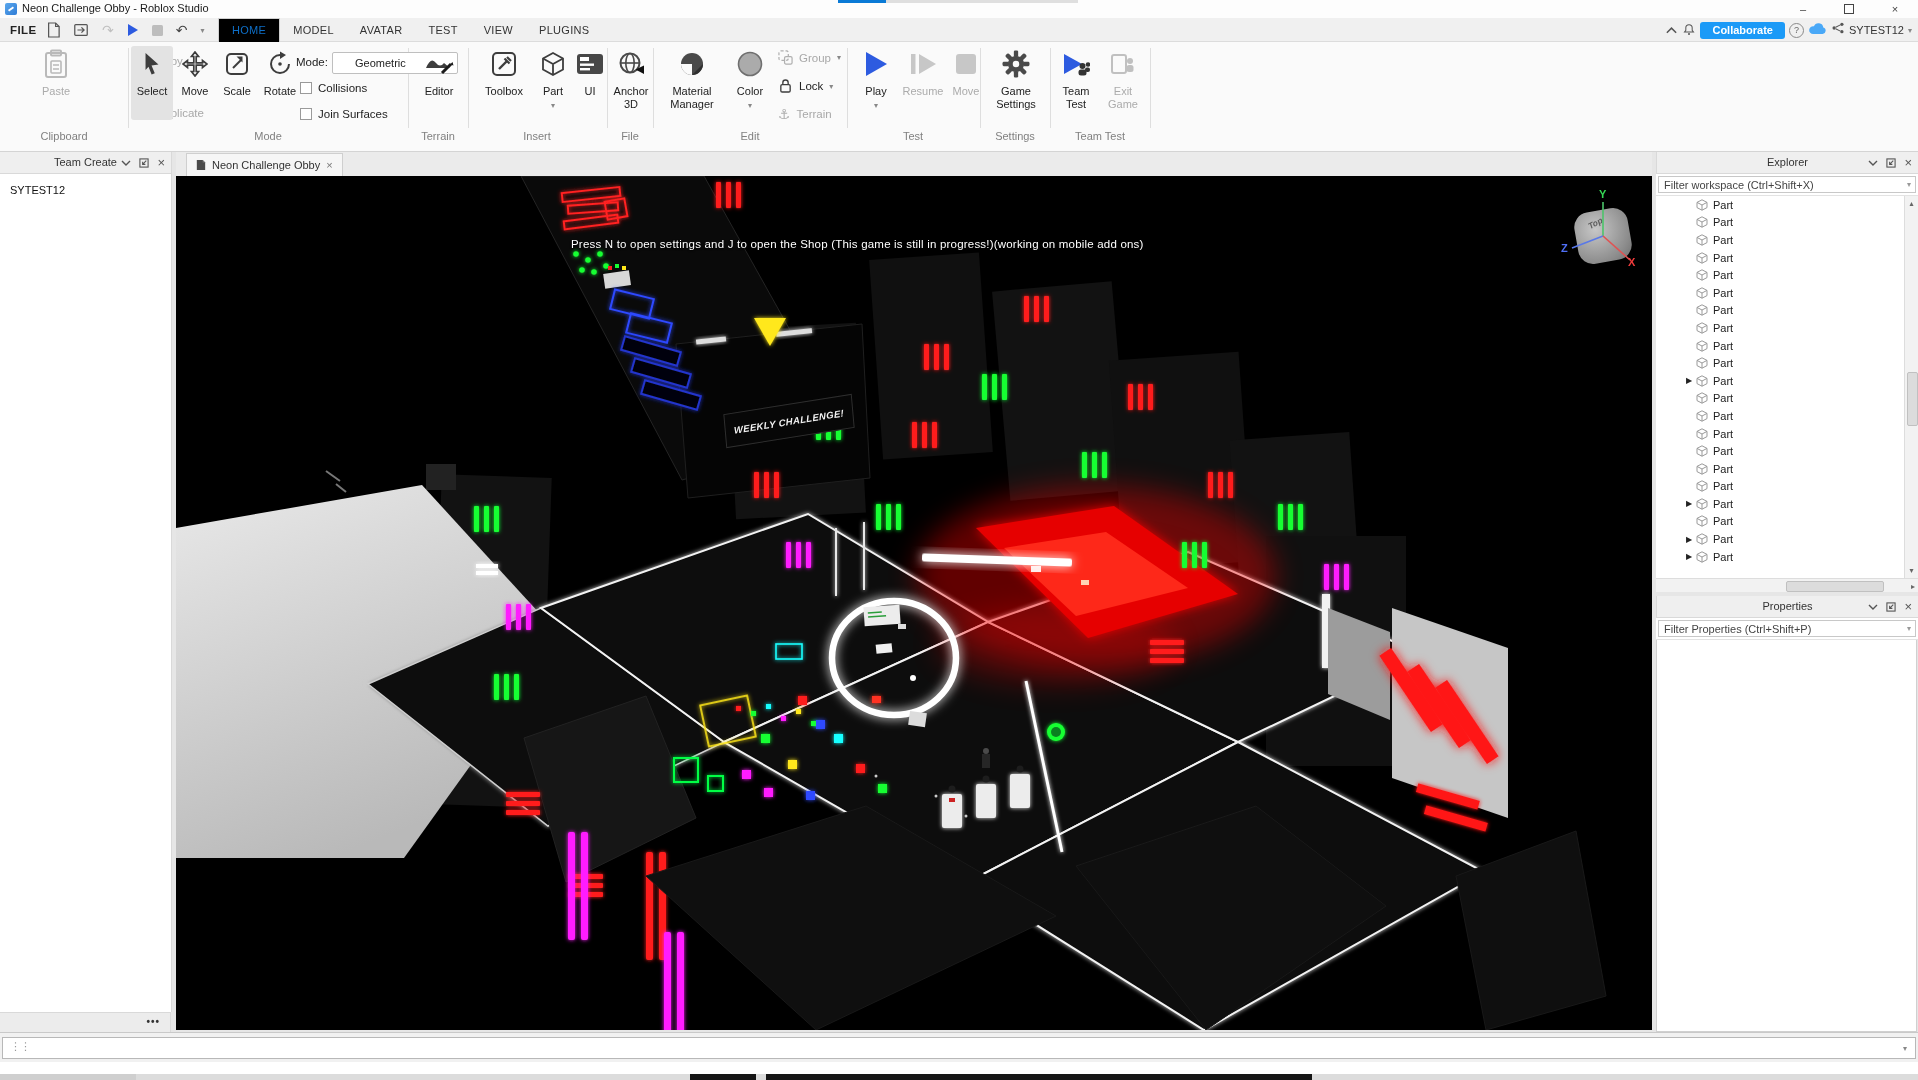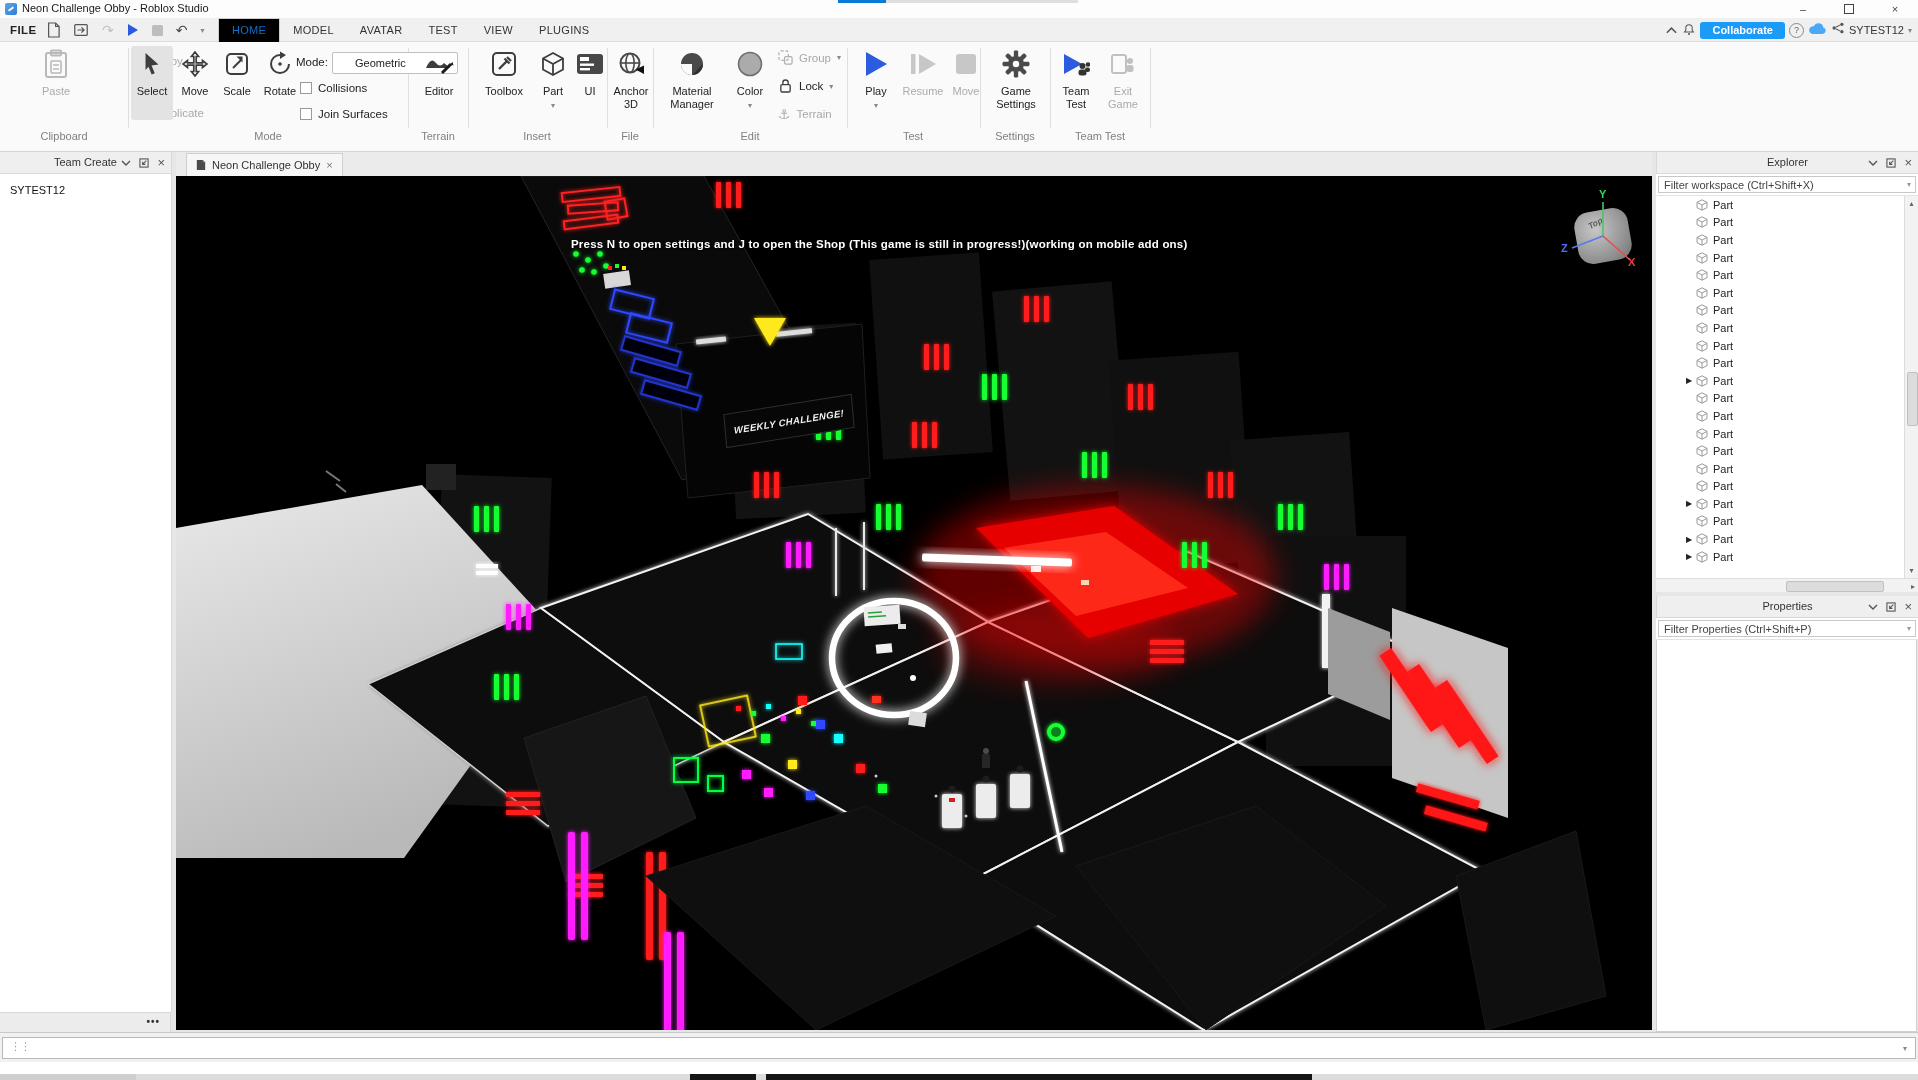--- a/index.html
+++ b/index.html
@@ -54,21 +54,21 @@
   .tw{width:14px;font-size:8px;color:#222;text-align:center;}
   .tw.hid{visibility:hidden;}
   .tl{margin-left:5px;}
   .sb{background:#f2f2f2;}
   .sb-thumb{background:#dcdcdc;border:1px solid #c0c0c0;border-radius:2px;}
   .sb-ar{color:#666;font-size:8px;text-align:center;}
   
   .vp-tabrow{left:176px;top:152px;width:1476px;height:24px;background:#ebebeb;}
   .vp-tab{position:absolute;left:10px;top:1px;height:23px;background:#f6f6f6;border:1px solid #cfcfcf;border-bottom:none;box-sizing:border-box;display:flex;align-items:center;gap:6px;padding:0 9px;font-size:11px;color:#333;}
   .viewport{left:176px;top:176px;width:1476px;height:854px;background:#000;overflow:hidden;}
-  .ov-msg{left:395px;top:62px;font-size:11.5px;font-weight:bold;color:#fff;white-space:nowrap;text-shadow:0 1px 2px #000;letter-spacing:.2px;}
+  .ov-msg{left:395px;top:62px;font-size:11.5px;font-weight:normal;color:#fff;white-space:nowrap;text-shadow:0 1px 2px #000;letter-spacing:.2px;}
   .sign{left:548px;top:228px;width:128px;height:32px;transform:rotate(-9deg) skewX(-4deg);background:#070707;border:1px solid #2e2e2e;display:flex;align-items:center;justify-content:center;}
   .sign span{font-size:9.5px;font-style:italic;font-weight:bold;color:#f2f2f2;letter-spacing:.4px;white-space:nowrap;}
   .vcube{left:1384px;top:16px;width:86px;height:86px;}
   .vcube .cubebody{position:absolute;left:16px;top:18px;width:54px;height:52px;border-radius:15px;background:radial-gradient(circle at 38% 35%,#c7c7c7,#8d8d8d 70%,#6f6f6f);transform:rotate(-10deg);}
   .vc-lbl{position:absolute;font-size:11px;font-weight:bold;}
   .vc-top{left:28px;top:26px;font-size:8.5px;color:#5e5e5e;transform:rotate(-28deg) skewX(-10deg);font-weight:bold;}
   
   .cmdband{left:0;top:1032px;width:1918px;height:30px;background:#f1f1f1;border-top:1px solid #c9c9c9;box-sizing:border-box;}
   .cmdinput{position:absolute;left:2px;top:4px;width:1914px;height:22px;background:#fff;border:1px solid #b8b8b8;box-sizing:border-box;}
   .cmdtext{position:absolute;left:22px;top:4px;font-family:"DejaVu Sans Mono",monospace;font-size:12px;color:#333;margin-top:27px;}

